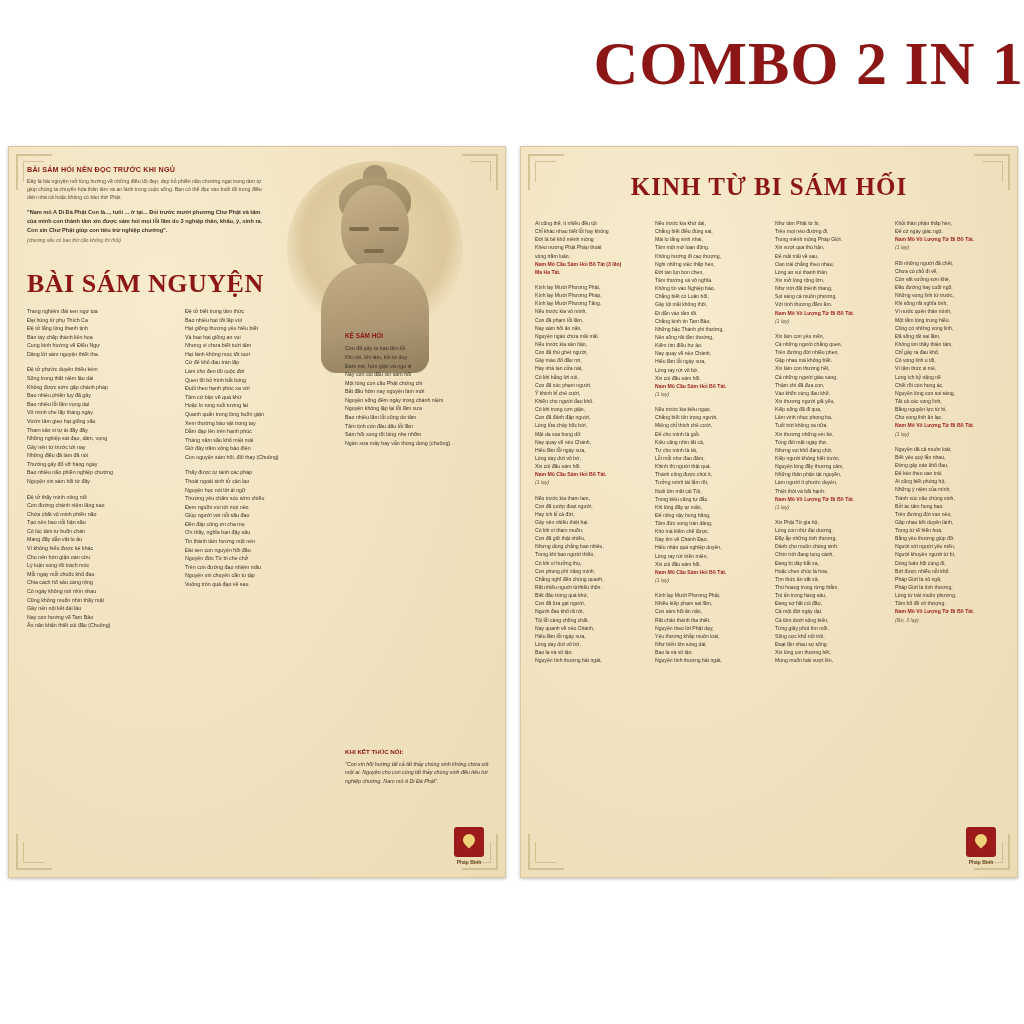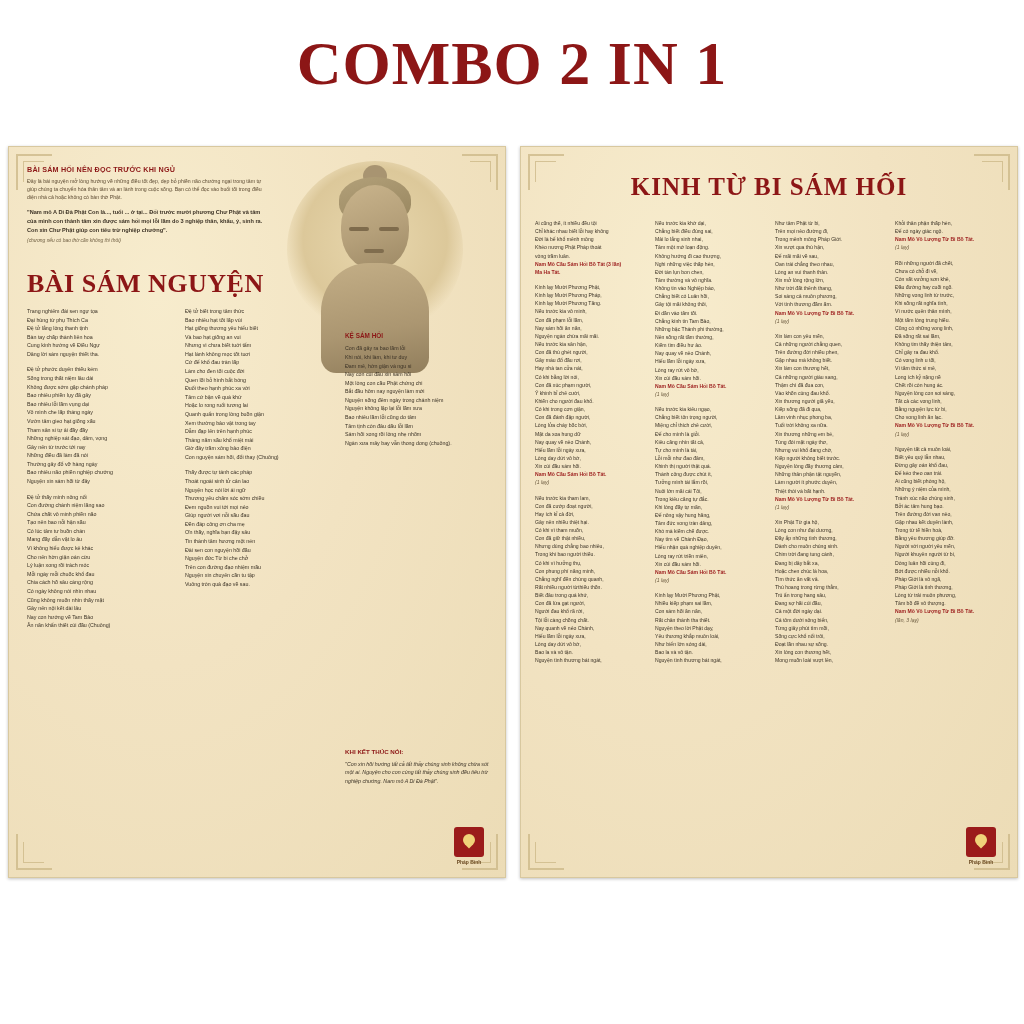--- a/index.html
+++ b/index.html
@@ -4,21 +4,21 @@
 <style>
   html,body{margin:0;padding:0;}
   body{
     width:1024px;height:1024px;background:#ffffff;
     font-family:"Liberation Sans", sans-serif;
     overflow:hidden;
   }
   .page{position:relative;width:1024px;height:1024px;}
 
   .combo-title{
-    position:absolute;left:0;top:28px;width:1024px;text-align:center;
+    position:absolute;left:0;top:28px;width:1024px;text-align:right;
     font-family:"Liberation Serif", serif;
     font-weight:bold;font-size:62px;letter-spacing:1px;color:#8c1616;
   }
 
   
   .poster{
     position:absolute;top:146px;height:730px;
     background:
       radial-gradient(ellipse at 30% 20%, #f7eccd 0%, #f2e3c2 45%, #ecdcb6 100%);
     border:1px solid #d8c89f;

